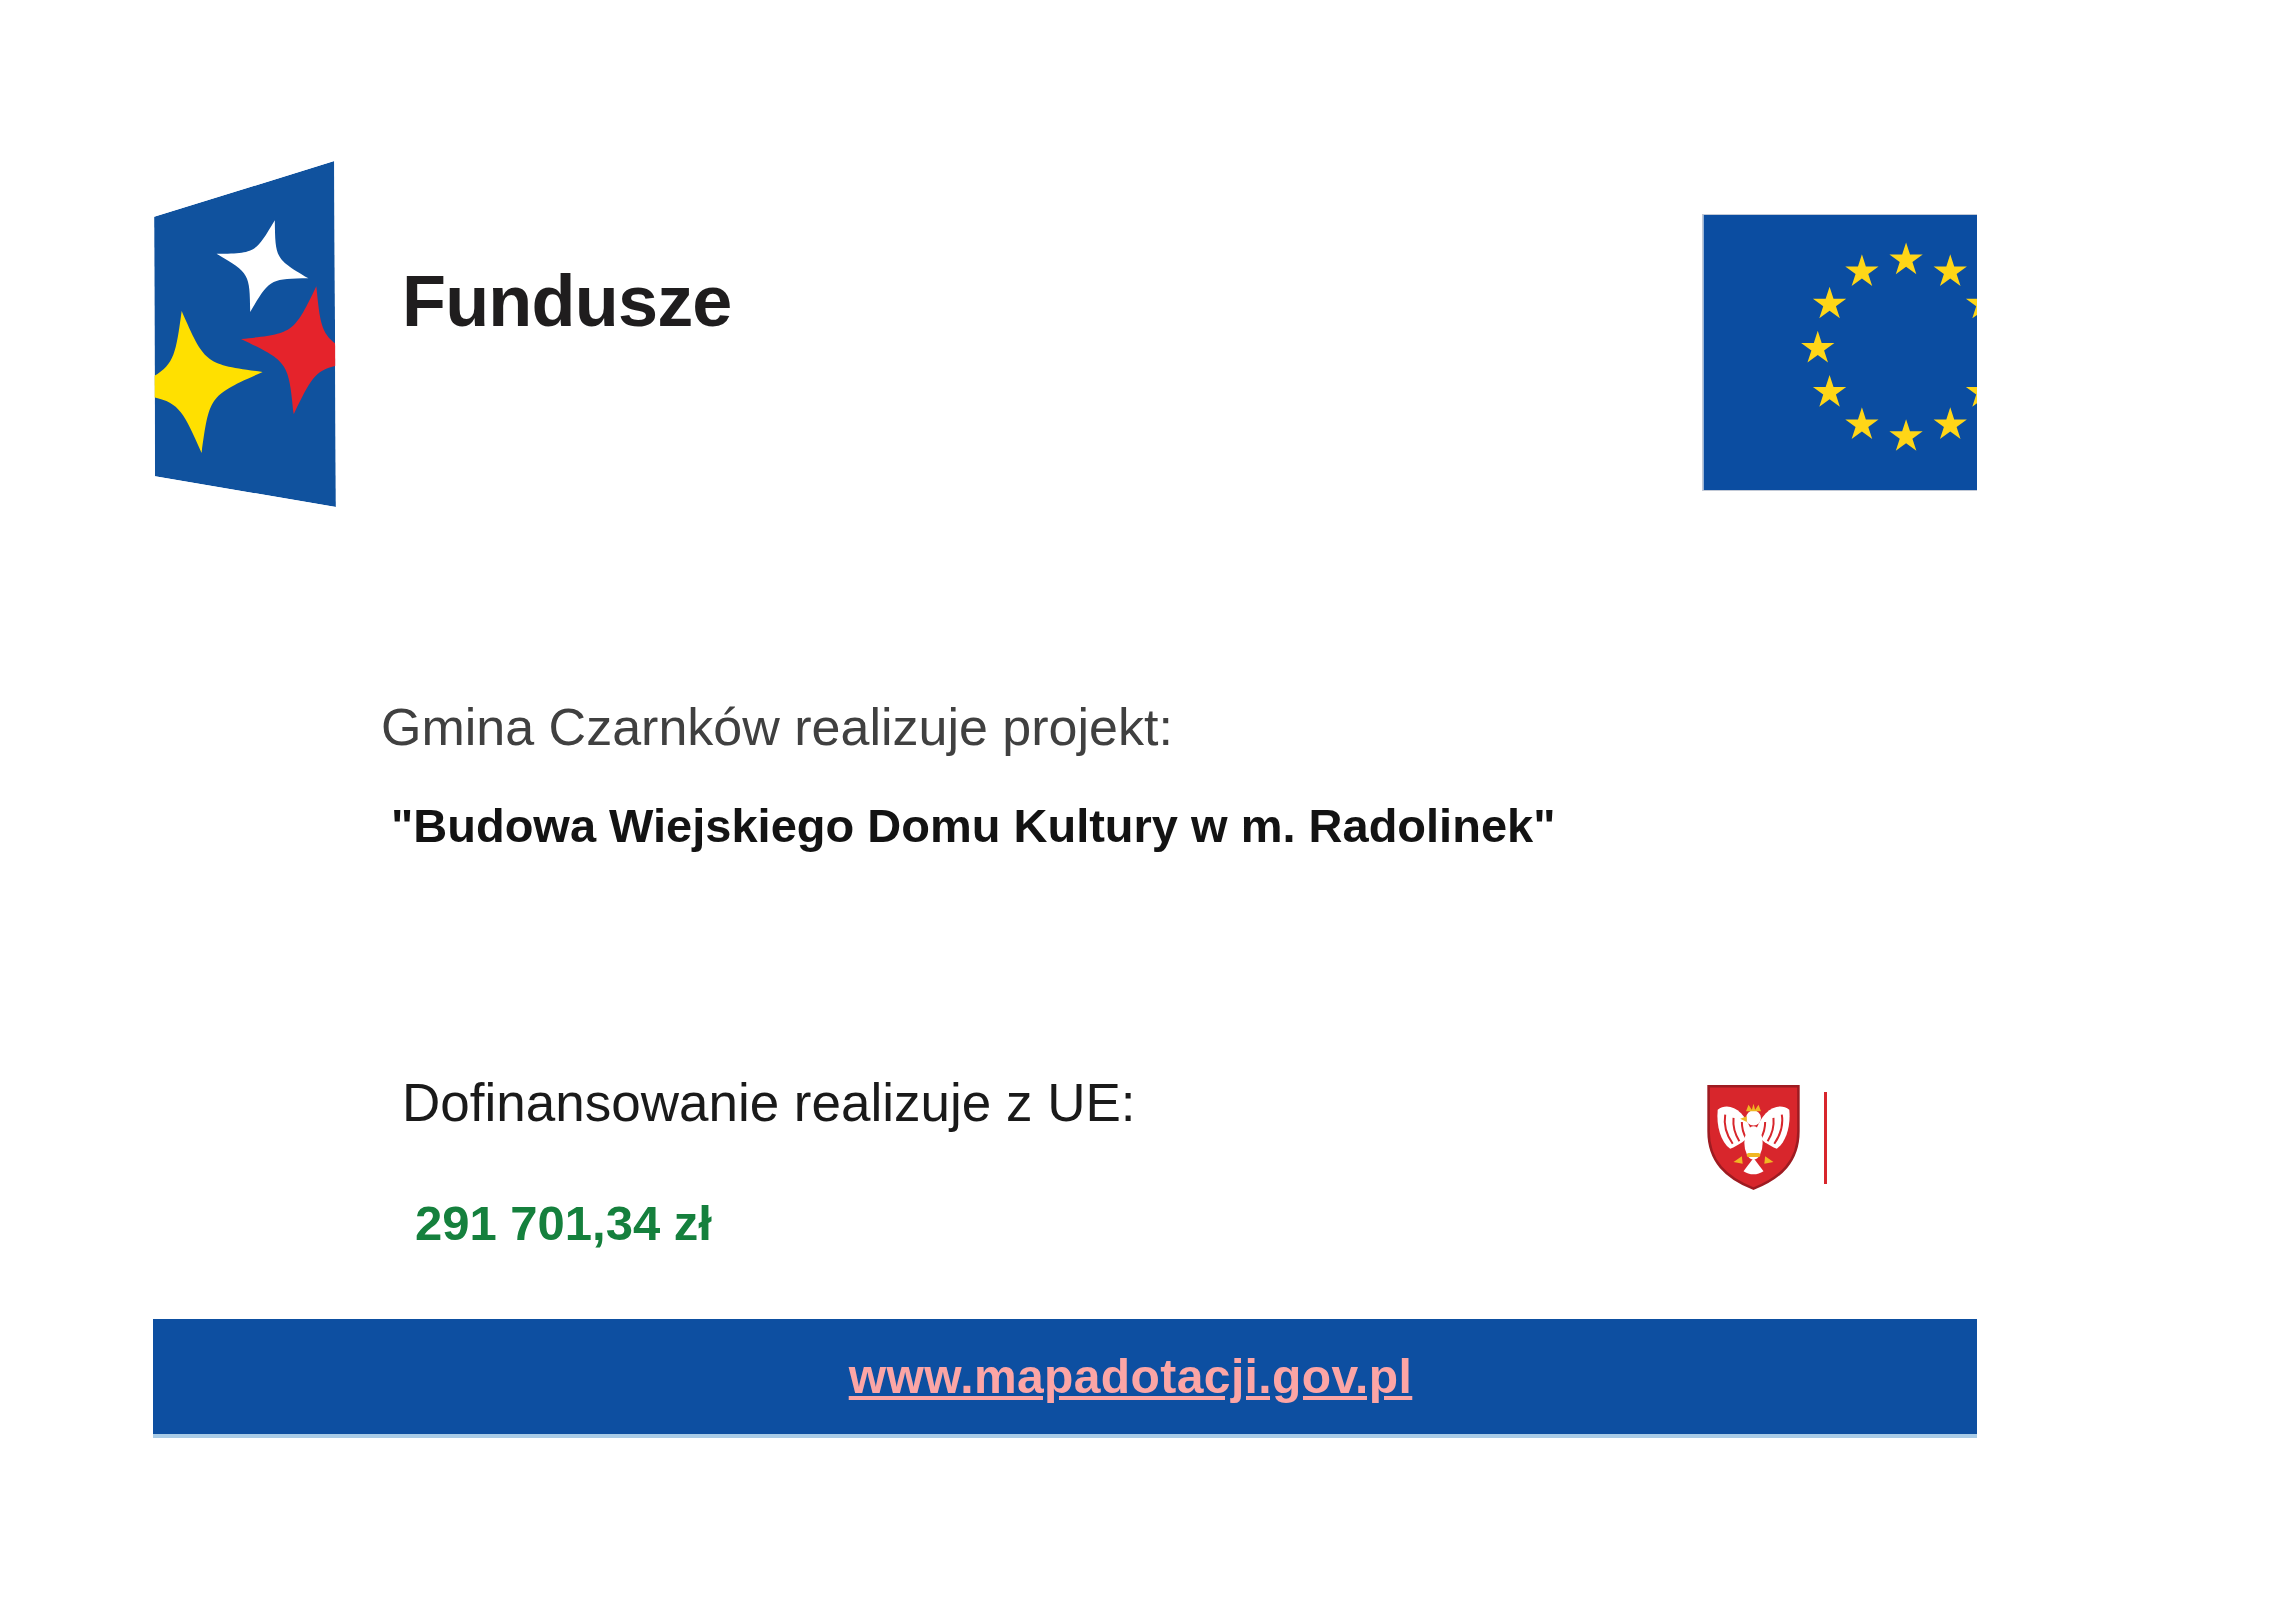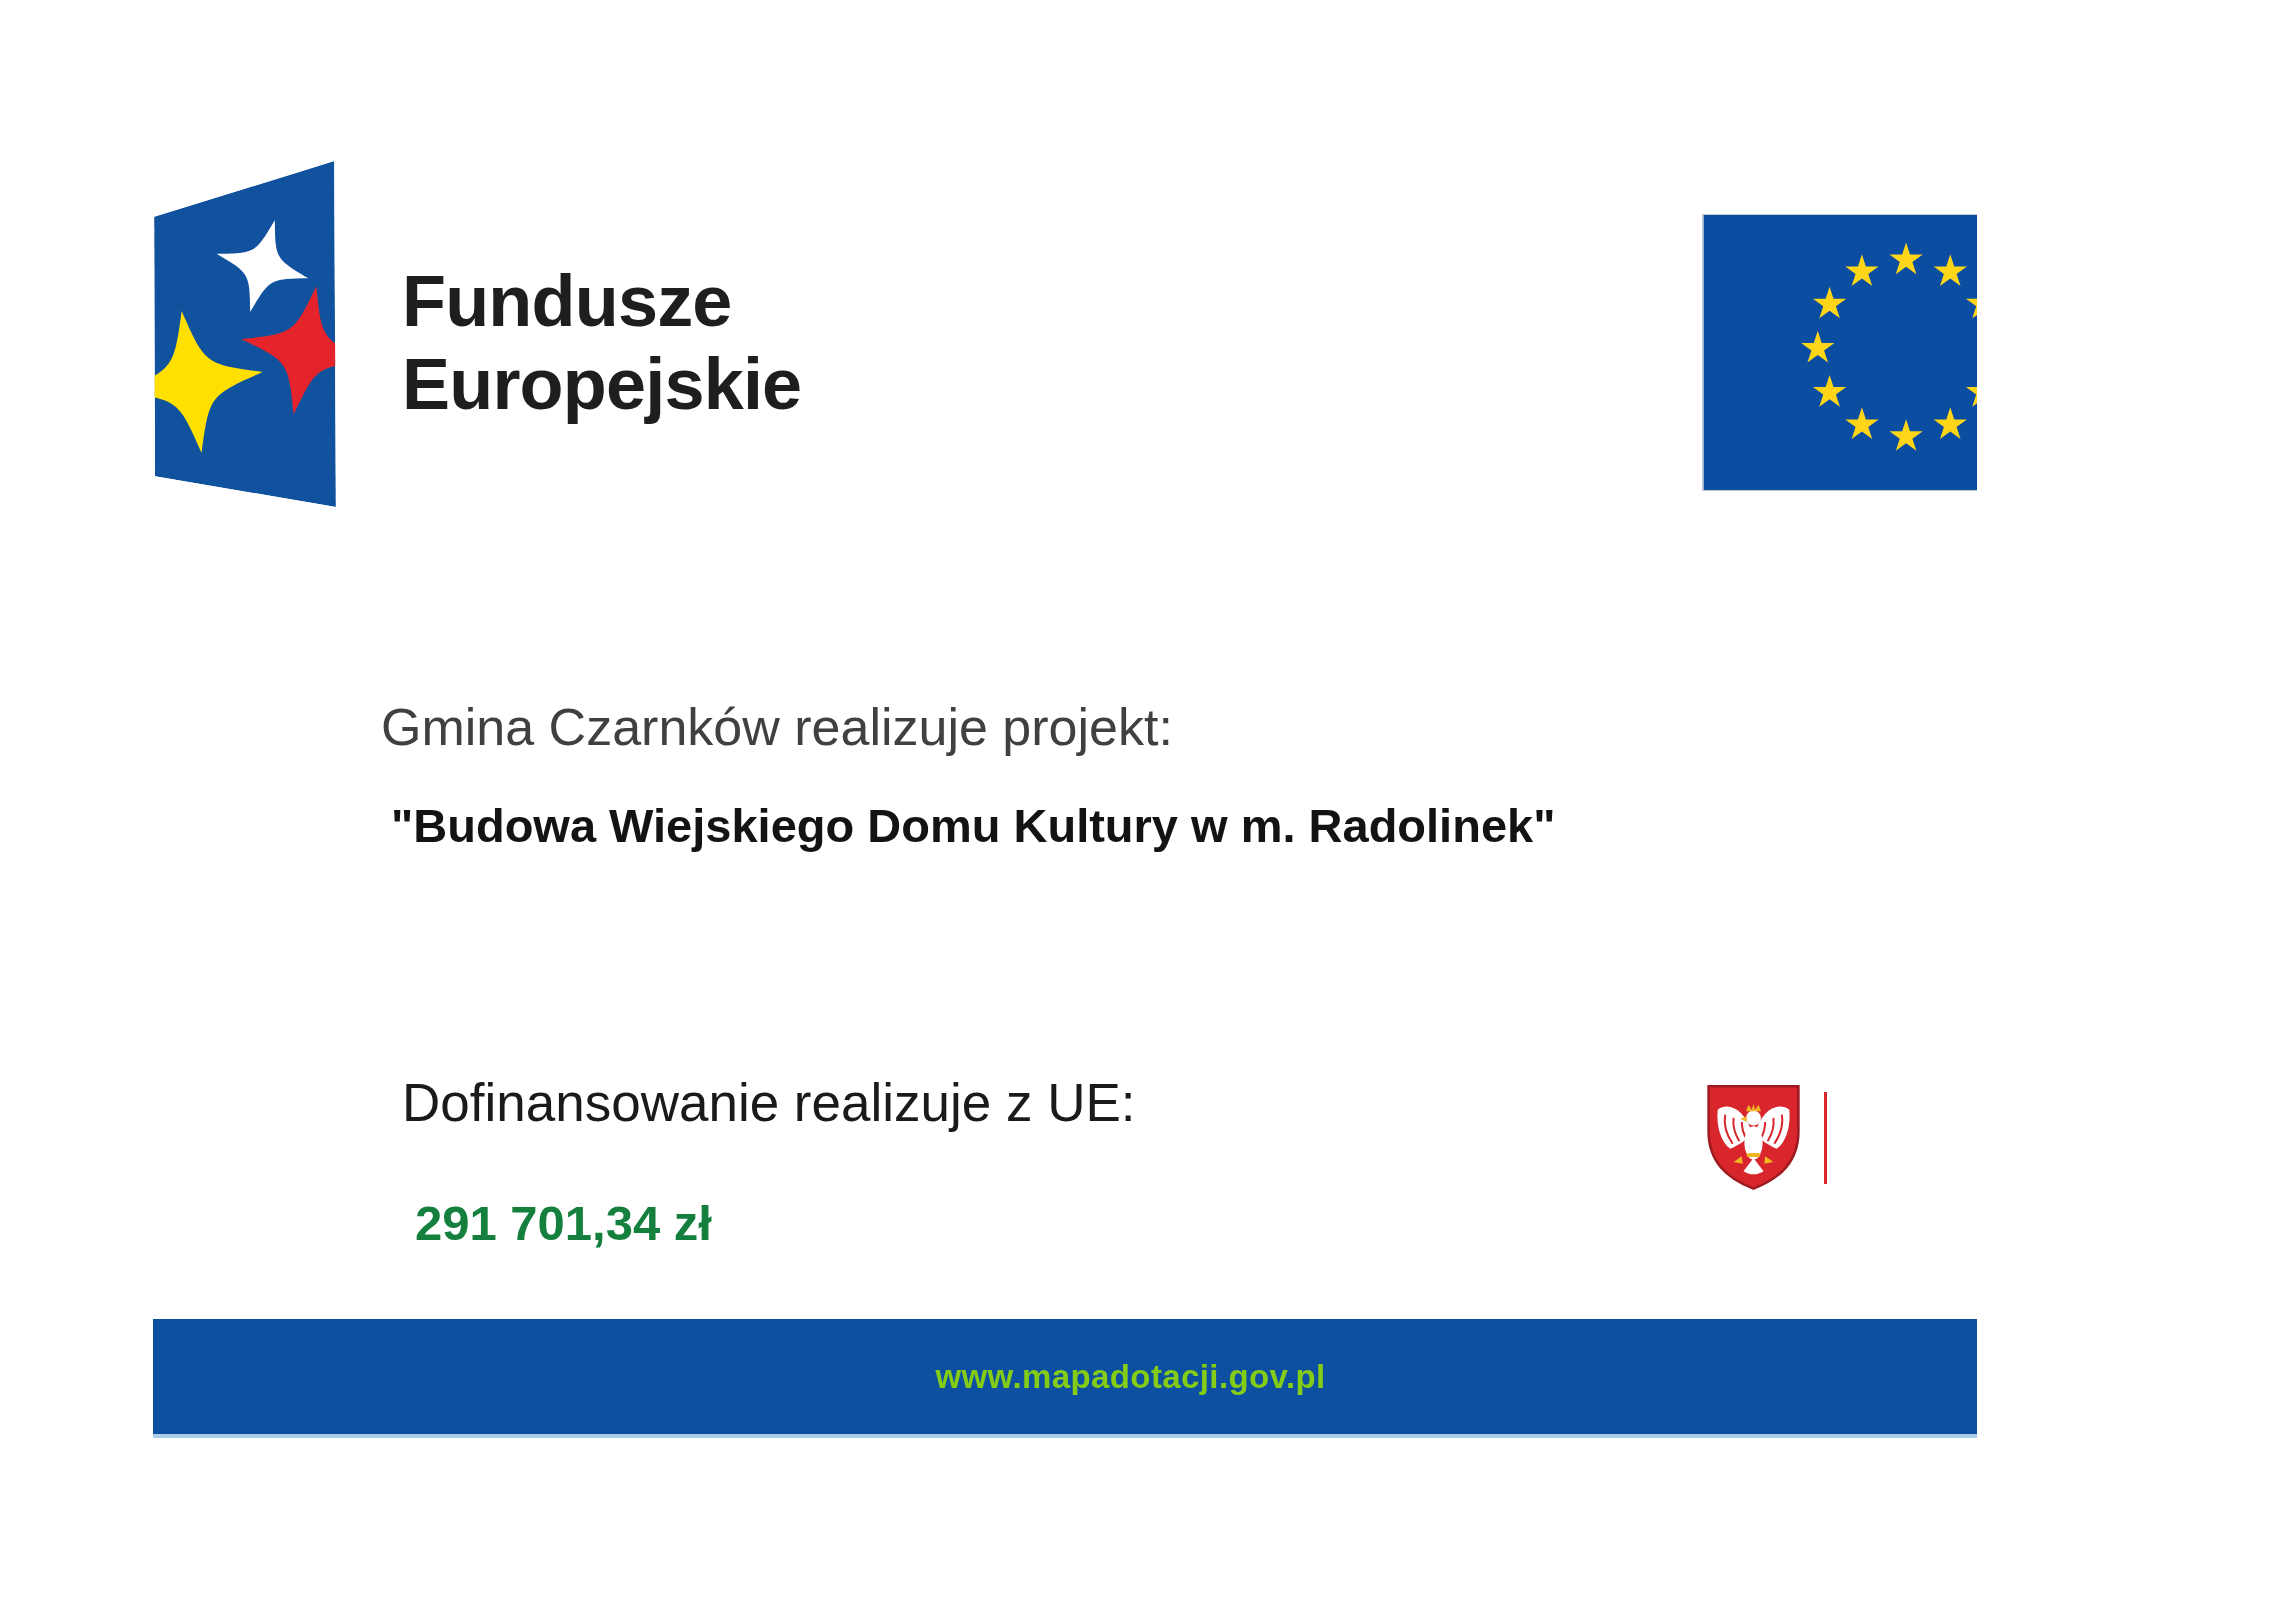--- a/index.html
+++ b/index.html
@@ -29,21 +29,21 @@
   
   .coa{position:absolute;left:1705px;top:1083px;width:97px;height:109px;}
   .partner-divider{position:absolute;left:1824px;top:1092px;width:3.3px;height:92px;background:var(--shield-red);}
   .partner-name{position:absolute;left:1850px;top:1098px;font-size:22px;line-height:27.5px;
                 letter-spacing:2.5px;color:var(--gray-text);font-weight:400;white-space:nowrap;}
 
   
   .footer-bar{position:absolute;left:153px;top:1319px;width:1955px;height:119px;
               background:var(--bar-blue);border-bottom:4.2px solid var(--bar-edge);
               display:flex;align-items:center;justify-content:center;}
-  .footer-url{color:#84cc16;font-size:33px;font-weight:700;letter-spacing:0.4px;white-space:nowrap;}
+  .footer-url{color:#fca5a5;font-size:48px;font-weight:700;letter-spacing:0.4px;white-space:nowrap;text-decoration:underline;}
 
   
   .fe-flag-field{fill:var(--fe-blue);}
   .fe-star-white{fill:#ffffff;}
   .fe-star-red{fill:var(--fe-red);}
   .fe-star-yellow{fill:var(--fe-yellow);}
   .eu-field{fill:var(--eu-blue);}
   .eu-star{fill:var(--eu-yellow);}
   .coa-shield{fill:var(--shield-red);stroke:var(--shield-border);stroke-width:3;}
   .coa-white{fill:#ffffff;}
@@ -65,21 +65,20 @@
     <g clip-path="url(#fe-clip)">
       <polygon class="fe-flag-field" points="0,67 216,0 218,415 1,378"></polygon>
       <use href="#sparkle" class="fe-star-yellow" transform="translate(45,265) rotate(-8) scale(86)"></use>
       <use href="#sparkle" class="fe-star-red" transform="translate(181,227) rotate(10) scale(78)"></use>
       <use href="#sparkle" class="fe-star-white" transform="translate(130,126) rotate(15) scale(57)"></use>
     </g>
   </svg>
 
   <div class="fe-wordmark">
     <div>Fundusze</div>
-    <div>Europejskie</div>
   </div>
 
   <div class="cofunding">
   </div>
 
   <svg class="eu-flag" viewBox="0 0 487 330" aria-hidden="true">
     <defs>
       <polygon id="eustar" points="0,-1 0.2245,-0.309 0.951,-0.309 0.3633,0.1181 0.5878,0.809 0,0.382 -0.5878,0.809 -0.3633,0.1181 -0.951,-0.309 -0.2245,-0.309"></polygon>
     </defs>
     <rect class="eu-field" x="0" y="0" width="487" height="330"></rect>

